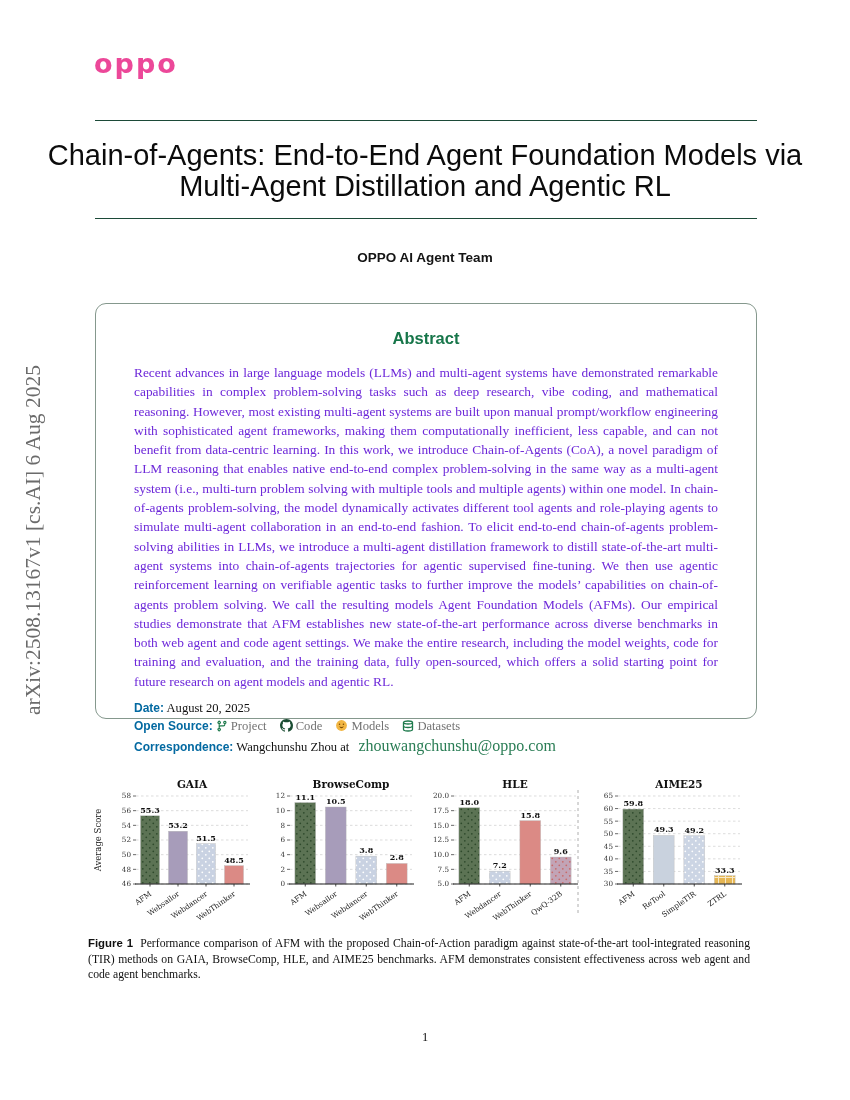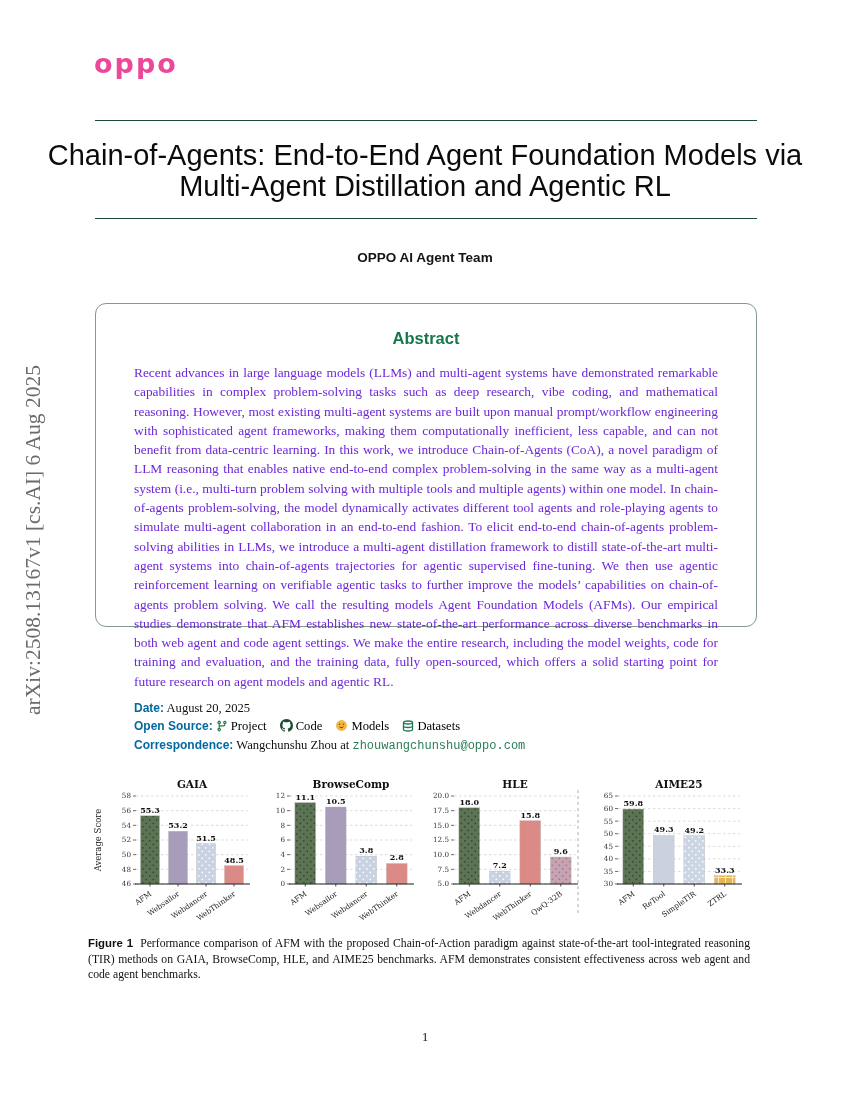--- a/index.html
+++ b/index.html
@@ -16,32 +16,32 @@
   .title{position:absolute;top:140px;left:0;right:0;text-align:center;
          font-family:"Liberation Sans",sans-serif;font-size:29px;line-height:31px;color:#0b0b0b;}
   .title span{display:block;}
 
   .authors{position:absolute;top:250px;left:0;right:0;text-align:center;
            font-family:"Liberation Sans",sans-serif;font-weight:700;font-size:13.5px;color:#141414;}
 
   .arxiv-stamp{position:absolute;left:33px;top:540px;transform:translate(-50%,-50%) rotate(-90deg);
                white-space:nowrap;font-family:"Liberation Serif",serif;font-size:21.5px;color:#6b6b6b;}
 
-  .abstract-box{position:absolute;left:95px;top:303px;width:662px;height:324px;box-sizing:border-box;
+  .abstract-box{position:absolute;left:95px;top:303px;width:662px;height:416px;box-sizing:border-box;
                 border:1.4px solid #85988d;border-radius:11px;padding:19px 38px 0 38px;}
   .abstract-heading{text-align:center;color:#17764a;font-family:"Liberation Sans",sans-serif;
                     font-weight:700;font-size:16.5px;margin:6px 0 15px 0;}
   .abstract-body{font-size:13.4px;line-height:19.3px;text-align:justify;margin:0;color:#6d28d9;}
 
   .meta{margin-top:9px;font-size:12.6px;}
   .meta-row{line-height:17.6px;white-space:nowrap;}
   .meta-label{font-family:"Liberation Sans",sans-serif;font-weight:700;font-size:12px;color:#0369a1;}
-  .oslink{color:#000000;margin-right:10px;cursor:pointer;}
+  .oslink{color:#737373;margin-right:10px;cursor:pointer;}
   .oslink .icon{display:inline-block;vertical-align:-2px;margin-right:3px;}
-  .email{font-family:Liberation Mono, monospace;font-size:12px;color:#2a7d55;cursor:pointer;}
+  .email{font-family:Liberation Serif, serif;font-size:16px;color:#2a7d55;cursor:pointer;margin-left:6px;}
 
   .figure-wrap{position:absolute;left:92px;top:776px;width:655px;height:152px;}
 
   .caption{position:absolute;left:88px;top:936px;width:662px;font-size:11.7px;line-height:15.6px;
            text-align:justify;color:#111;}
   .caption .cap-label{font-family:"Liberation Sans",sans-serif;font-weight:700;font-size:11.4px;
                       margin-right:7px;}
 
   .page-number{position:absolute;top:1030px;left:0;right:0;text-align:center;font-size:12.5px;color:#111;}
 </style>

